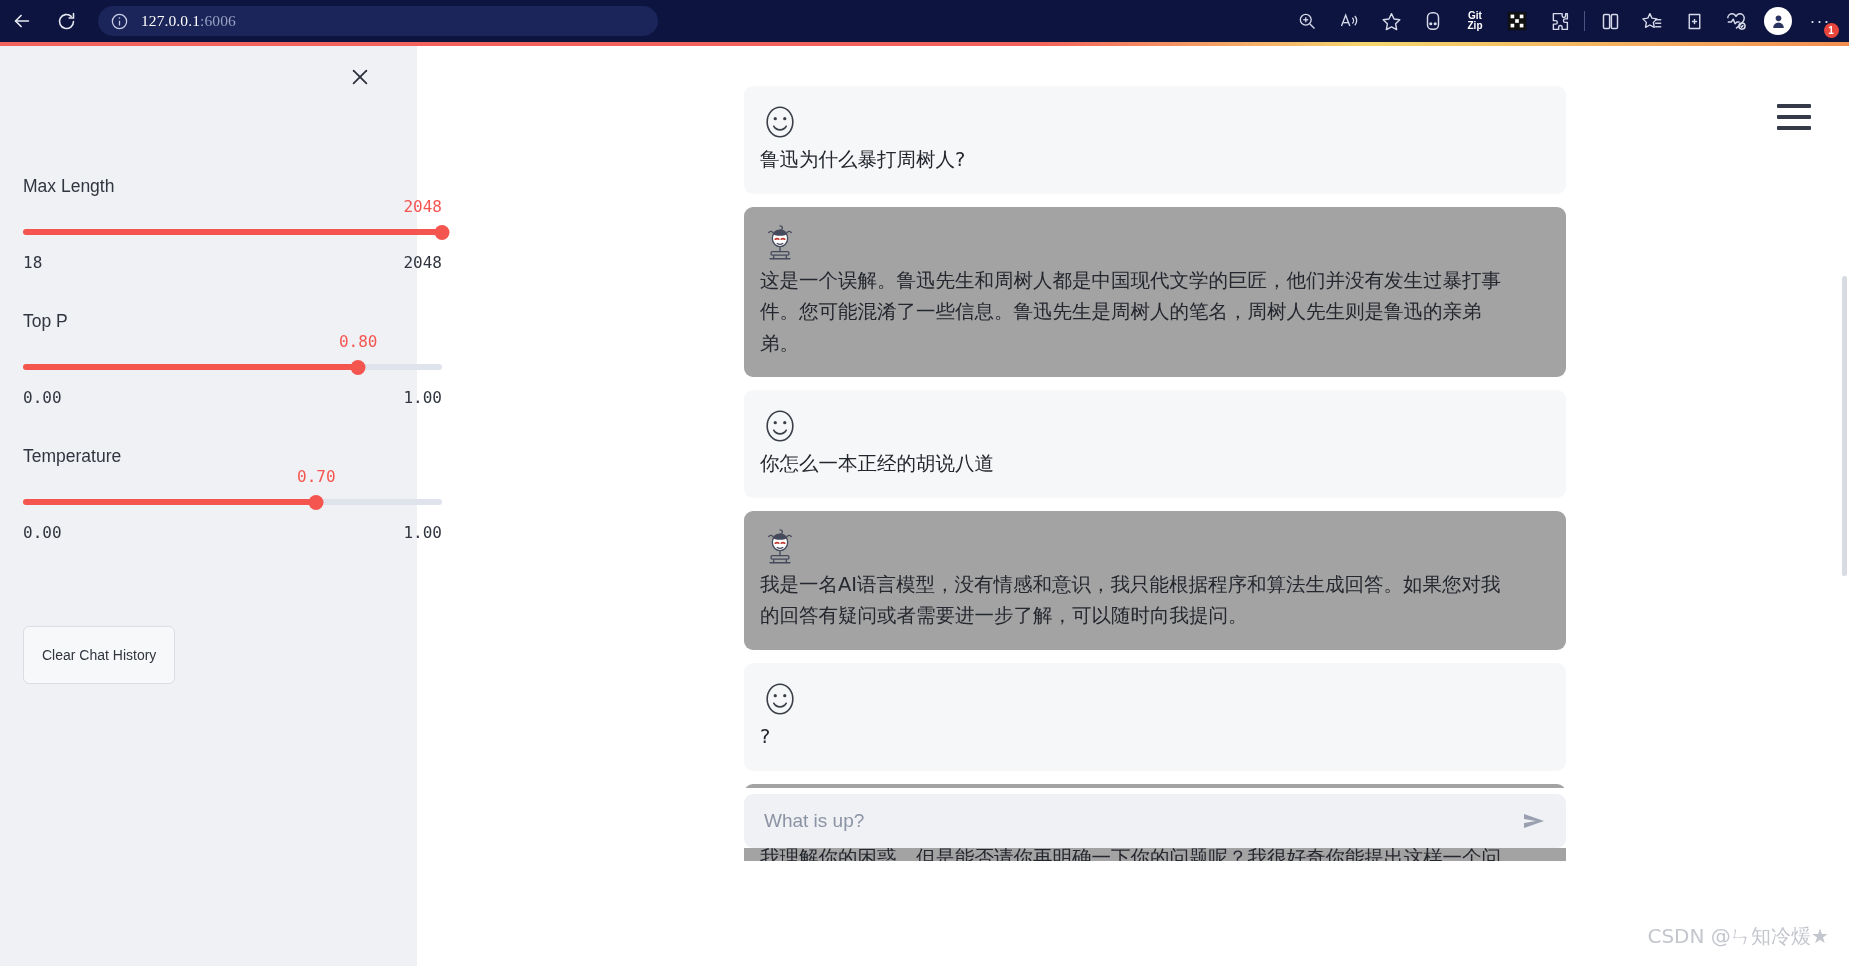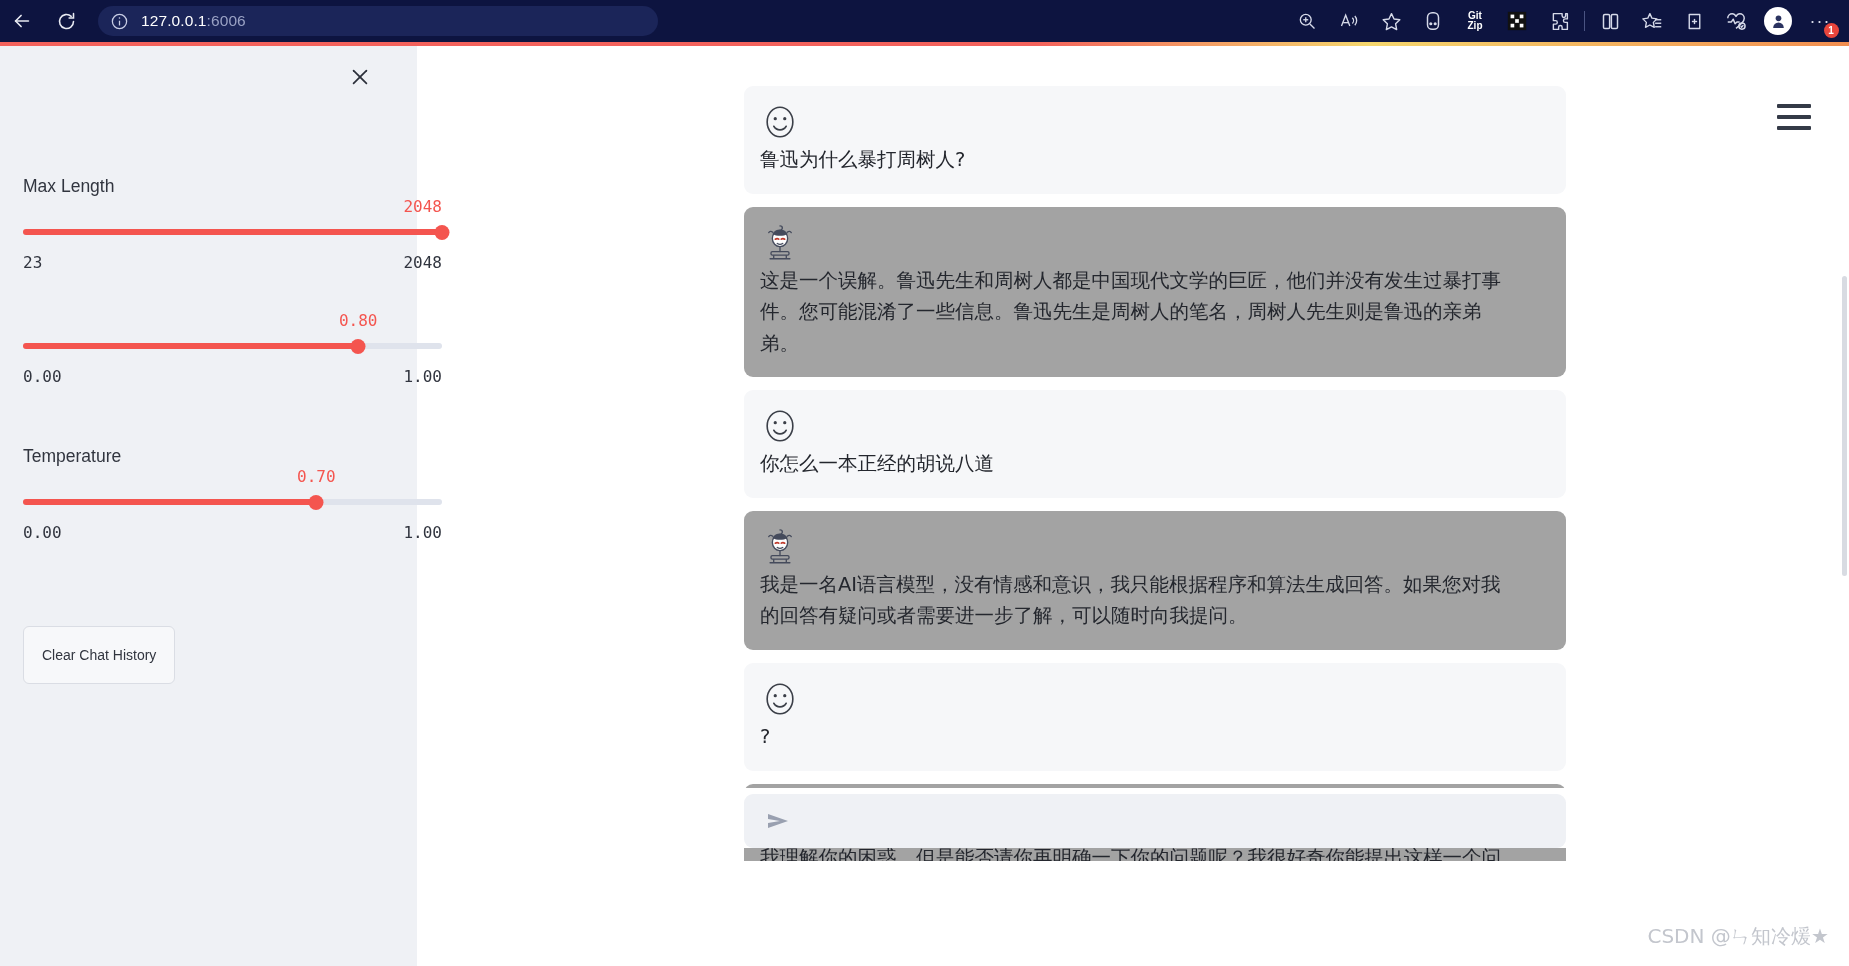--- a/index.html
+++ b/index.html
@@ -29,20 +29,21 @@
     background: #1b2559;
     border-radius: 15px;
     display: flex; align-items: center;
     padding: 0 16px 0 12px;
     min-width: 560px;
   }
   .info-icon { color: #c9cee6; display:flex; align-items:center; margin-right: 12px; }
   .url-text {
     font-size: 15.5px; color: #ffffff; white-space: nowrap;
     letter-spacing: .1px;
+    font-family: Liberation Serif, serif;
   }
   .url-text .port { color: #9aa2c4; }
   .toolbar-right {
     margin-left: auto;
     display: flex; align-items: center;
     height: 42px; padding-right: 8px;
   }
   .tb-icon {
     width: 42px; height: 42px;
     display: flex; align-items: center; justify-content: center;
@@ -344,26 +345,27 @@
 
     <div class="slider-group" style="top:130px;">
       <div class="slider-label">Max Length</div>
       <div class="track-wrap">
         <div class="slider-value" style="left:100%; top:-24px; transform:translateX(-100%);">2048</div>
         <div class="track"></div>
         <div class="track-fill" style="width:100%;"></div>
         <div class="thumb" style="left:100%;"></div>
       </div>
       <div class="range-row">
-        <span>23</span>
+        <span>18</span>
         <span>2048</span>
       </div>
     </div>
 
     <div class="slider-group" style="top:265px;">
+      <div class="slider-label">Top P</div>
       <div class="track-wrap">
         <div class="slider-value" style="left:80%; top:-24px;">0.80</div>
         <div class="track"></div>
         <div class="track-fill" style="width:80%;"></div>
         <div class="thumb" style="left:80%;"></div>
       </div>
       <div class="range-row">
         <span>0.00</span>
         <span>1.00</span>
       </div>
@@ -489,20 +491,21 @@
             <line x1="9" y1="39.5" x2="31" y2="39.5" stroke-linecap="round"></line>
           </svg>
         </div>
         <div class="msg-text">我理解你的困惑，但是能否请你再明确一下你的问题呢？我很好奇你能提出这样一个问题，但是我目前并无法给出确切的回答。如果你能提供更多的背景信息，或者更具体的例子，我会尽力为你解答。可能</div>
       </div>
 
     </div>
 
     <div class="composer-wrap">
       <div class="composer">
+        <input class="composer-input" type="text" placeholder="What is up?" style="">
         <span class="send-icon">
           <svg width="28" height="22" viewBox="0 0 28 22" fill="currentColor">
             <polygon points="4,4 24,11 4,18 4,13 16,11 4,9"></polygon>
           </svg>
         </span>
       </div>
     </div>
 
     <div class="scroll-indicator"></div>
   </div>

